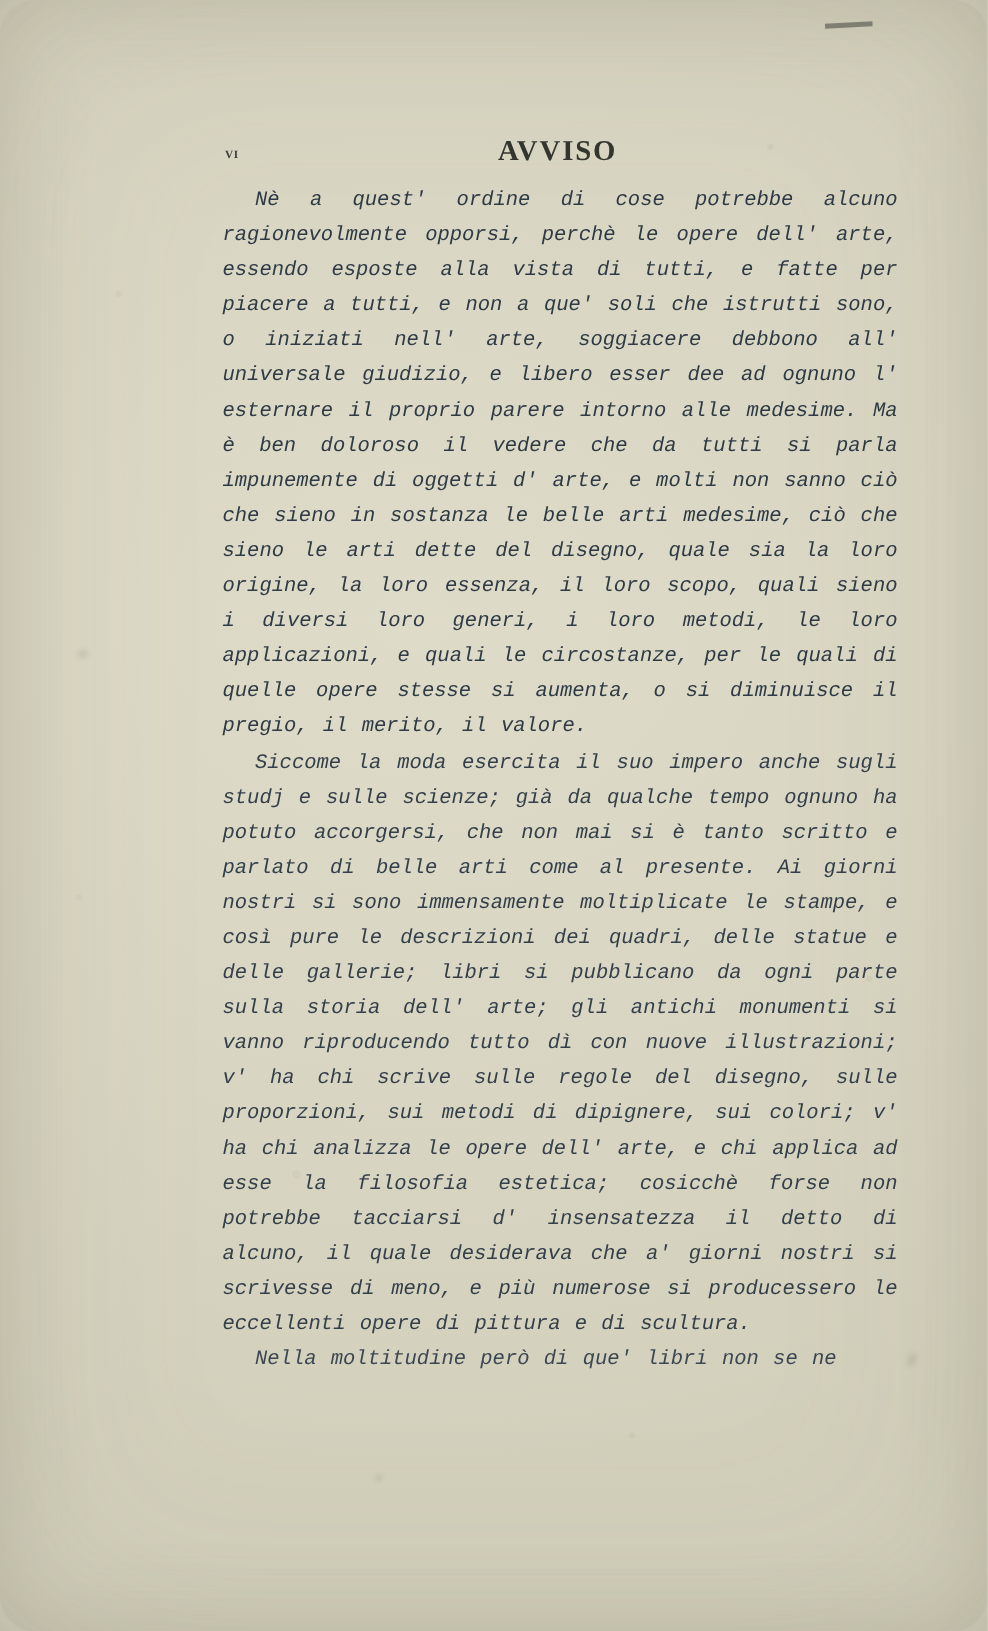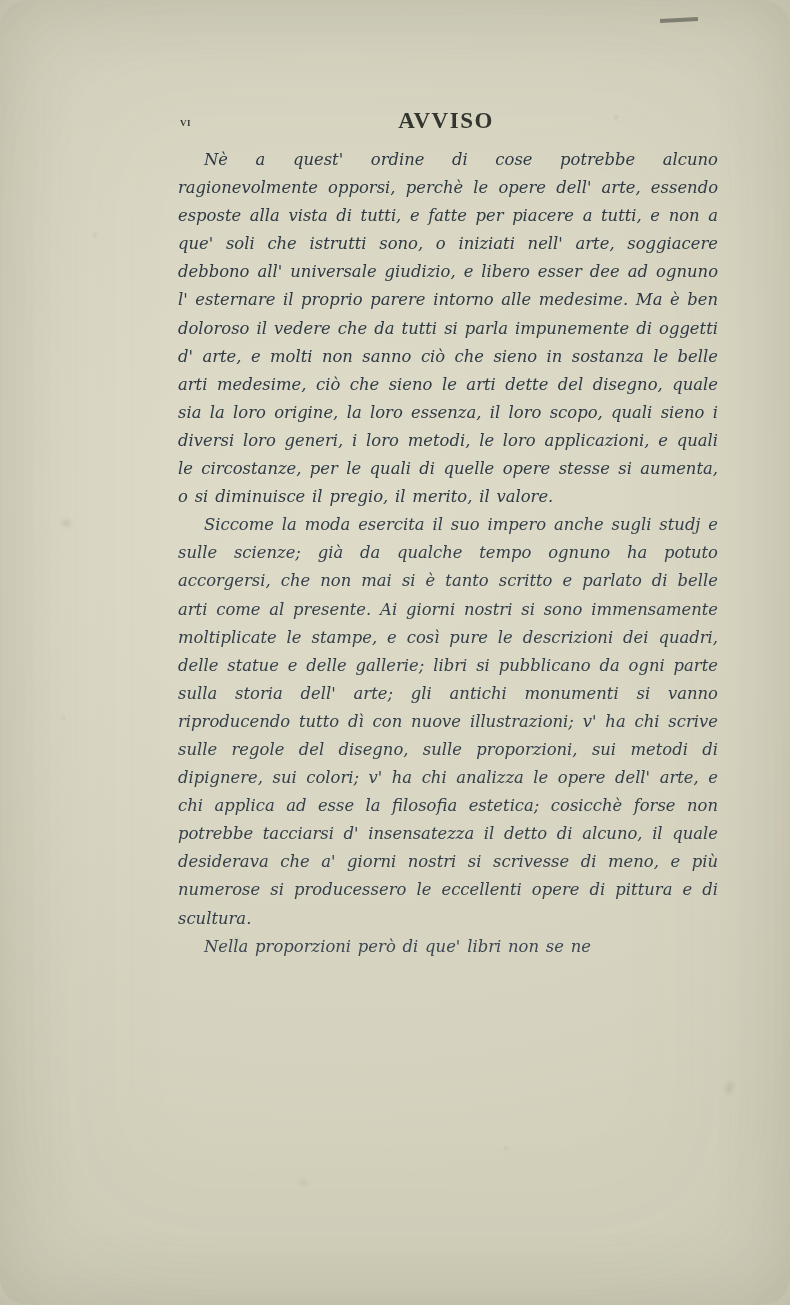--- a/index.html
+++ b/index.html
@@ -103,20 +103,21 @@
     line-height: 28.1px;
     color: #2f3a43;
     text-align: justify;
     text-justify: inter-word;
     -webkit-font-smoothing: antialiased;
   }
   .body-text p {
     margin: 0;
     text-indent: 26px;
     word-spacing: 1.6px;
+    font-family: Liberation Mono, monospace;
   }
   .body-text p + p {
     margin-top: 0;
   }
 
   
   .p1 { color: #2e3a44; }
   .p2 { color: #333f49; }
   .p3 { color: #3b4752; }
 </style>
@@ -133,18 +134,18 @@
 
   <div class="content">
     <div class="head-row">
       <div class="folio">VI</div>
       <div class="running-head">AVVISO</div>
     </div>
 
     <div class="body-text">
       <p class="p1">Nè a quest' ordine di cose potrebbe alcuno ragionevolmente opporsi, perchè le opere dell' arte, essendo esposte alla vista di tutti, e fatte per piacere a tutti, e non a que' soli che istrutti sono, o iniziati nell' arte, soggiacere debbono all' universale giudizio, e libero esser dee ad ognuno l' esternare il proprio parere intorno alle medesime. Ma è ben doloroso il vedere che da tutti si parla impunemente di oggetti d' arte, e molti non sanno ciò che sieno in sostanza le belle arti medesime, ciò che sieno le arti dette del disegno, quale sia la loro origine, la loro essenza, il loro scopo, quali sieno i diversi loro generi, i loro metodi, le loro applicazioni, e quali le circostanze, per le quali di quelle opere stesse si aumenta, o si diminuisce il pregio, il merito, il valore.</p>
       <p class="p2">Siccome la moda esercita il suo impero anche sugli studj e sulle scienze; già da qualche tempo ognuno ha potuto accorgersi, che non mai si è tanto scritto e parlato di belle arti come al presente. Ai giorni nostri si sono immensamente moltiplicate le stampe, e così pure le descrizioni dei quadri, delle statue e delle gallerie; libri si pubblicano da ogni parte sulla storia dell' arte; gli antichi monumenti si vanno riproducendo tutto dì con nuove illustrazioni; v' ha chi scrive sulle regole del disegno, sulle proporzioni, sui metodi di dipignere, sui colori; v' ha chi analizza le opere dell' arte, e chi applica ad esse la filosofia estetica; cosicchè forse non potrebbe tacciarsi d' insensatezza il detto di alcuno, il quale desiderava che a' giorni nostri si scrivesse di meno, e più numerose si producessero le eccellenti opere di pittura e di scultura.</p>
-      <p class="p3">Nella proporzioni però di que' libri non se ne</p>
+      <p class="p3">Nella moltitudine però di que' libri non se ne</p>
     </div>
   </div>
 
   <div class="edge-shade"></div>
 </div>
 
 </body></html>

